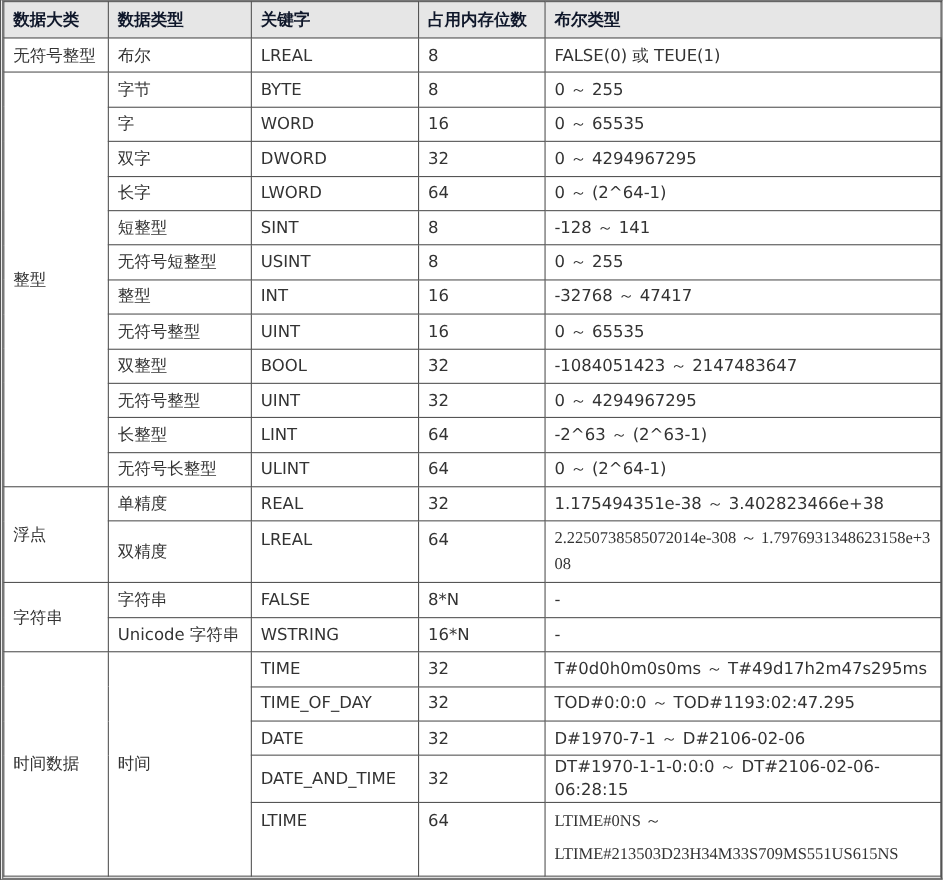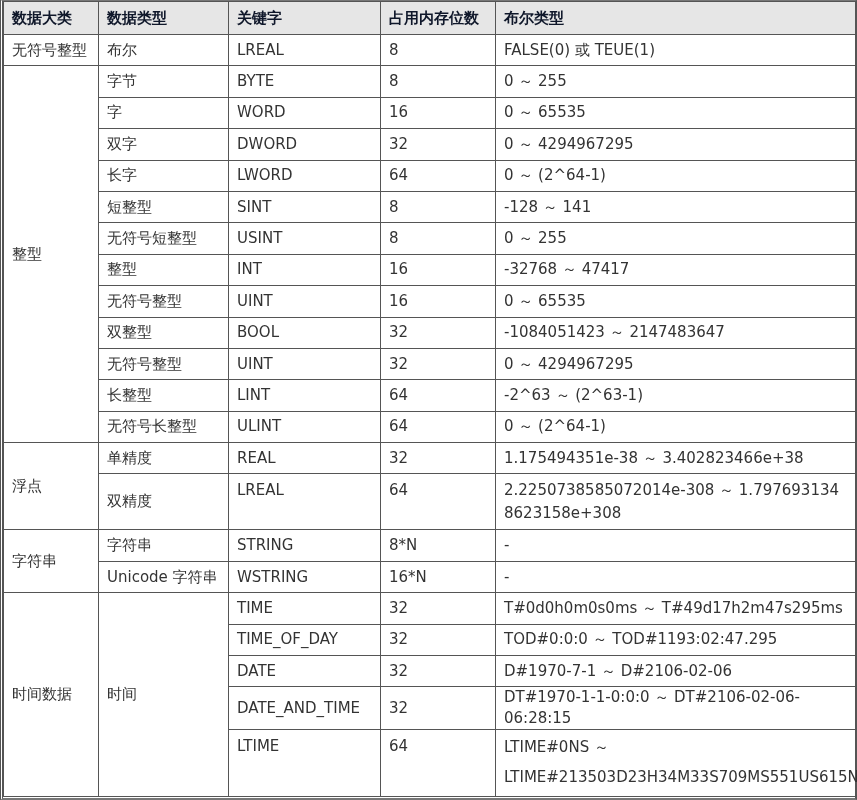--- a/index.html
+++ b/index.html
@@ -2,21 +2,21 @@
 <html><head>
 <meta charset="utf-8">
 <style>
   html, body { margin: 0; padding: 0; background: #ffffff; }
   body { width: 857px; height: 800px; overflow: hidden; font-family: "DejaVu Sans", "Liberation Sans", sans-serif; }
   .wrap { position: relative; width: 857px; height: 800px; box-sizing: border-box; border-left: 3px double #555; border-right: 2px solid #555; border-top: 1px solid #777; border-bottom: 2px solid #777; }
   table { border-collapse: collapse; width: 852px; table-layout: fixed; color: #333; font-size: 15px; }
   th, td { border: 1px solid #555; padding: 0 8px; text-align: left; vertical-align: middle; height: 31.4px; line-height: 21px; box-sizing: border-box; }
   th { background: #e6e6e6; font-weight: bold; text-align: left; height: 33px; color: #0f172a; }
   td.top { vertical-align: top; padding-top: 6px; }
-  td.wrap-cell { line-height: 23px; padding-top: 4px; padding-bottom: 4px; }
+  td.wrap-cell { line-height: 23px; padding-top: 4px; padding-bottom: 4px; font-family: Liberation Serif, serif; }
   col.c1 { width: 95px; }
   col.c2 { width: 130px; }
   col.c3 { width: 152px; }
   col.c4 { width: 115px; }
   col.c5 { width: 360px; }
   tr.tall td { height: 56px; }
 </style>
 </head>
 <body>
 
@@ -132,21 +132,21 @@
     <tr class="tall">
       <td>双精度</td>
       <td class="top">LREAL</td>
       <td class="top">64</td>
       <td class="wrap-cell" style="word-break: break-all;">2.2250738585072014e-308 ～ 1.7976931348623158e+308</td>
     </tr>
 
     <tr>
       <td rowspan="2">字符串</td>
       <td>字符串</td>
-      <td>STRING</td>
+      <td>FALSE</td>
       <td>8*N</td>
       <td>-</td>
     </tr>
     <tr>
       <td>Unicode 字符串</td>
       <td>WSTRING</td>
       <td>16*N</td>
       <td>-</td>
     </tr>
 

